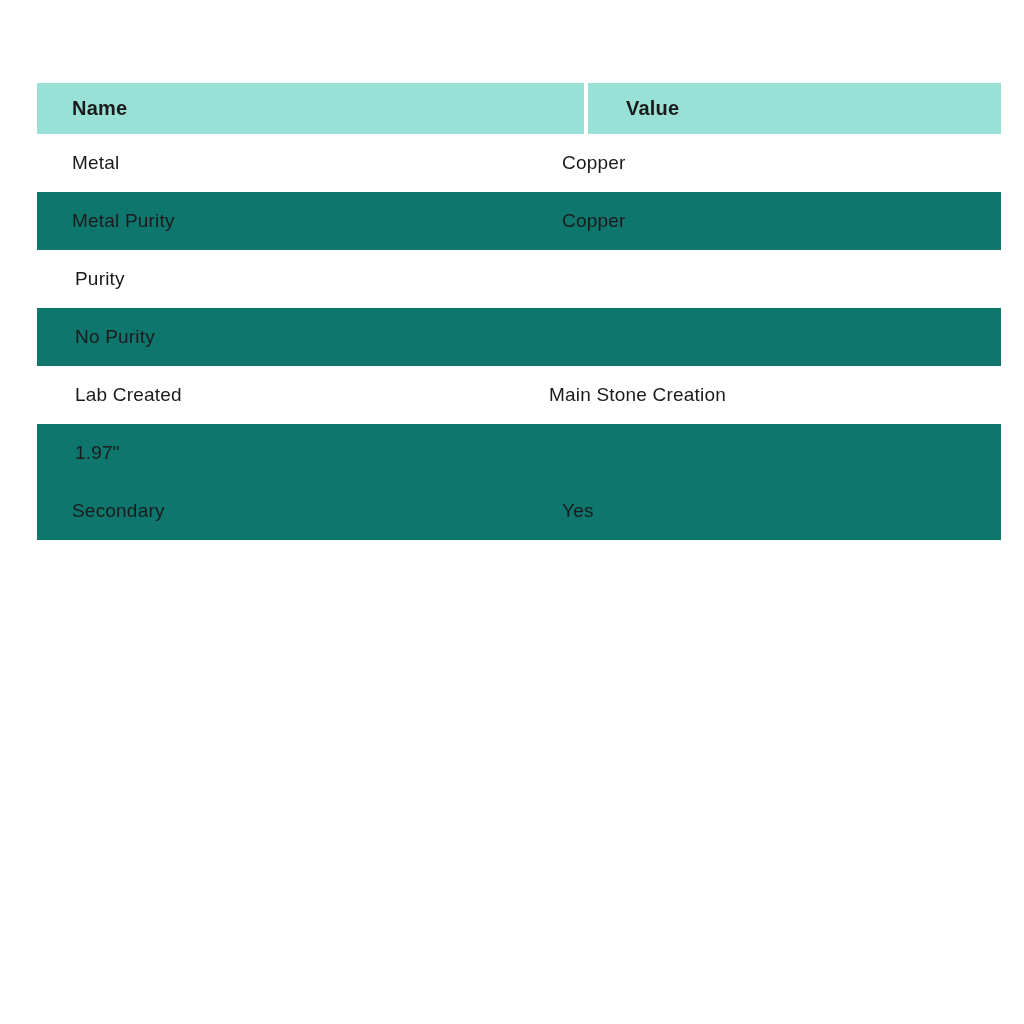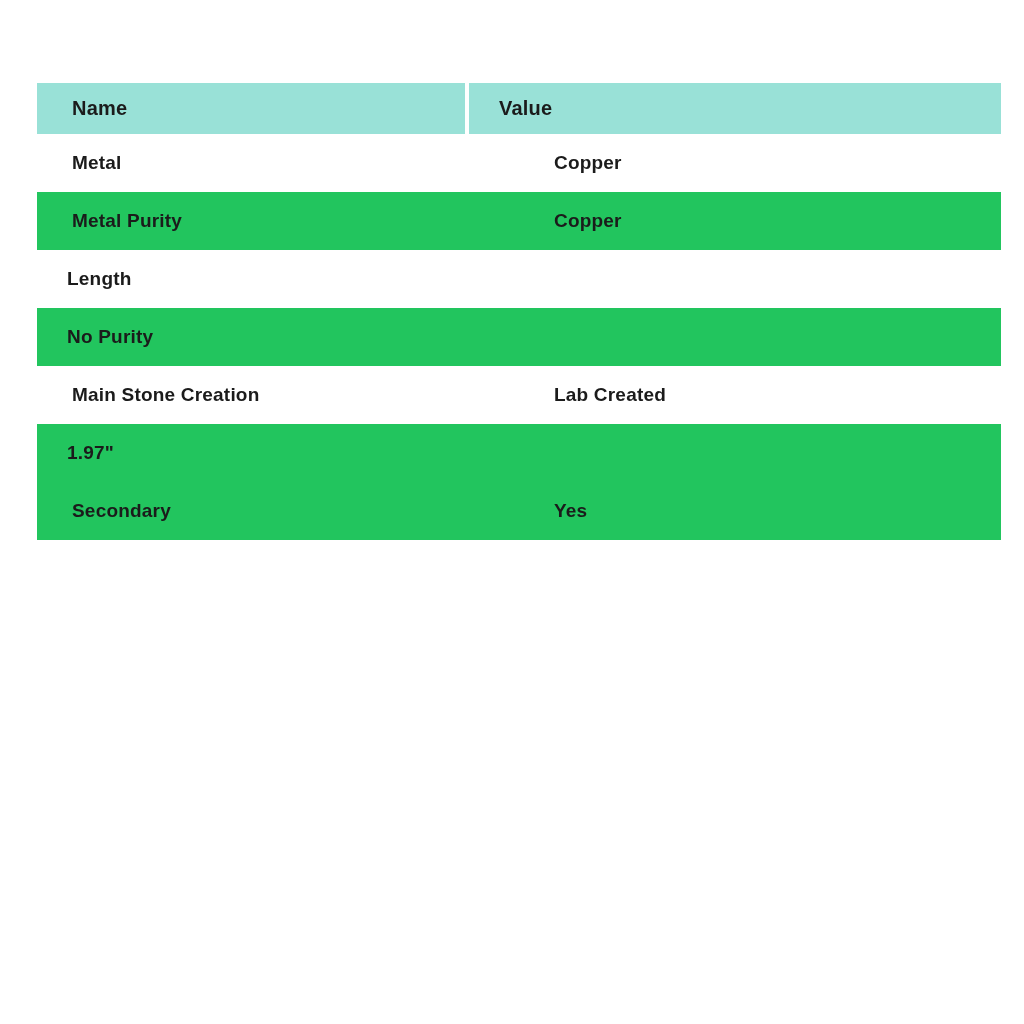--- a/index.html
+++ b/index.html
@@ -18,50 +18,49 @@
     width: 964px;
   }
   .row {
     display: flex;
     width: 100%;
     height: 58px;
     align-items: center;
     background: #ffffff;
   }
   .row.alt {
-    background: #22c55e;
+    background: #0f766e;
   }
   .row.header {
     height: 51px;
     background: transparent;
   }
   .cell {
     display: flex;
     align-items: center;
     height: 100%;
     font-size: 19px;
     letter-spacing: 0.2px;
-    font-weight: bold;
   }
   .cell.name {
     width: 487px;
     padding-left: 35px;
   }
   .cell.value {
     flex: 1;
-    padding-left: 30px;
+    padding-left: 38px;
   }
   .row.header .cell {
     background: #99e1d7;
     font-size: 20px;
     font-weight: 700;
   }
   .row.header .cell.name {
     margin-right: 4px;
-    width: 428px;
+    width: 547px;
     text-align: right;
   }
 </style>
 </head>
 <body>
 
 <div class="spec-table">
 
   <div class="row header">
     <div class="cell name">Name</div>
@@ -72,30 +71,30 @@
     <div class="cell name">Metal</div>
     <div class="cell value">Copper</div>
   </div>
 
   <div class="row alt">
     <div class="cell name">Metal Purity</div>
     <div class="cell value">Copper</div>
   </div>
 
   <div class="row">
-    <div class="cell value">Length</div>
+    <div class="cell value">Purity</div>
   </div>
 
   <div class="row alt">
     <div class="cell value">No Purity</div>
   </div>
 
   <div class="row">
+    <div class="cell value">Lab Created</div>
     <div class="cell name">Main Stone Creation</div>
-    <div class="cell value">Lab Created</div>
   </div>
 
   <div class="row alt">
     <div class="cell value">1.97"</div>
   </div>
 
 
   <div class="row alt">
     <div class="cell name">Secondary</div>
     <div class="cell value">Yes</div>

